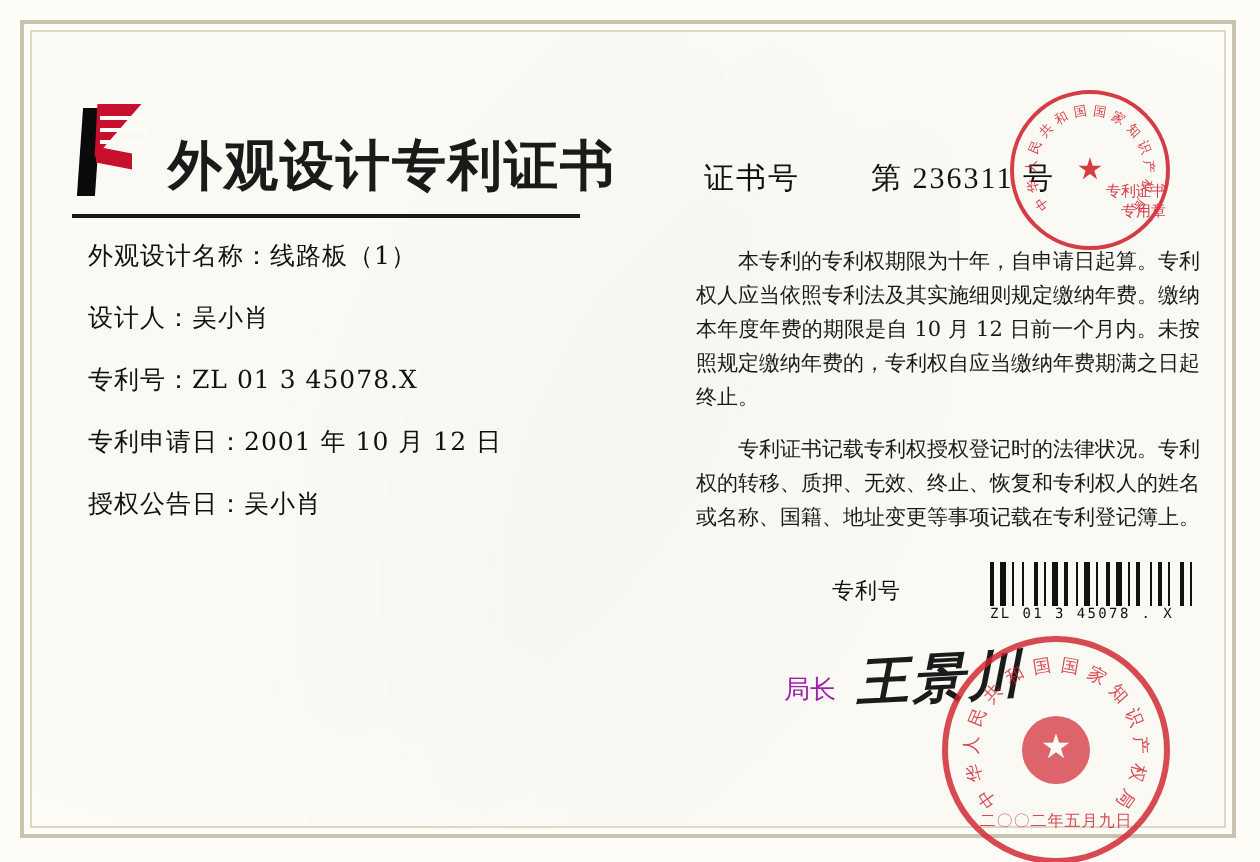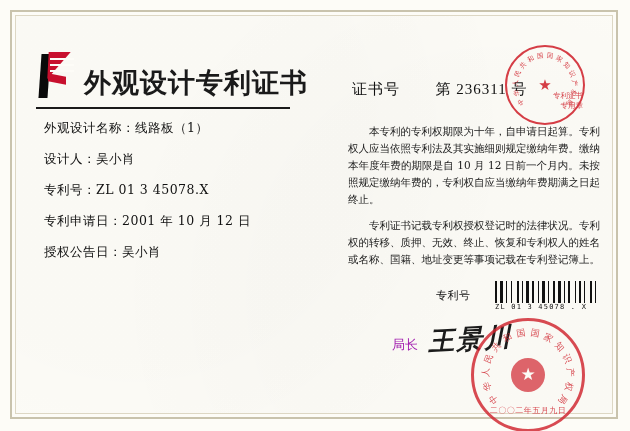--- a/index.html
+++ b/index.html
@@ -172,21 +172,21 @@
     font-family: "DejaVu Serif", serif;
     font-size: 7.5px;
     color: #d0242e;
   }
   .seal-top .inner-line1 { top: 44px; }
   .seal-top .inner-line2 { top: 54px; }
 
   
   .patent-no-label {
     position: absolute;
-    left: 436px; top: 288px;
+    left: 416px; top: 288px;
     font-family: "DejaVu Serif", serif;
     font-size: 11px;
     color: #111;
     letter-spacing: 0.5px;
   }
   .barcode {
     position: absolute;
     left: 495px; top: 281px;
     width: 108px; height: 22px;
     display: flex;

